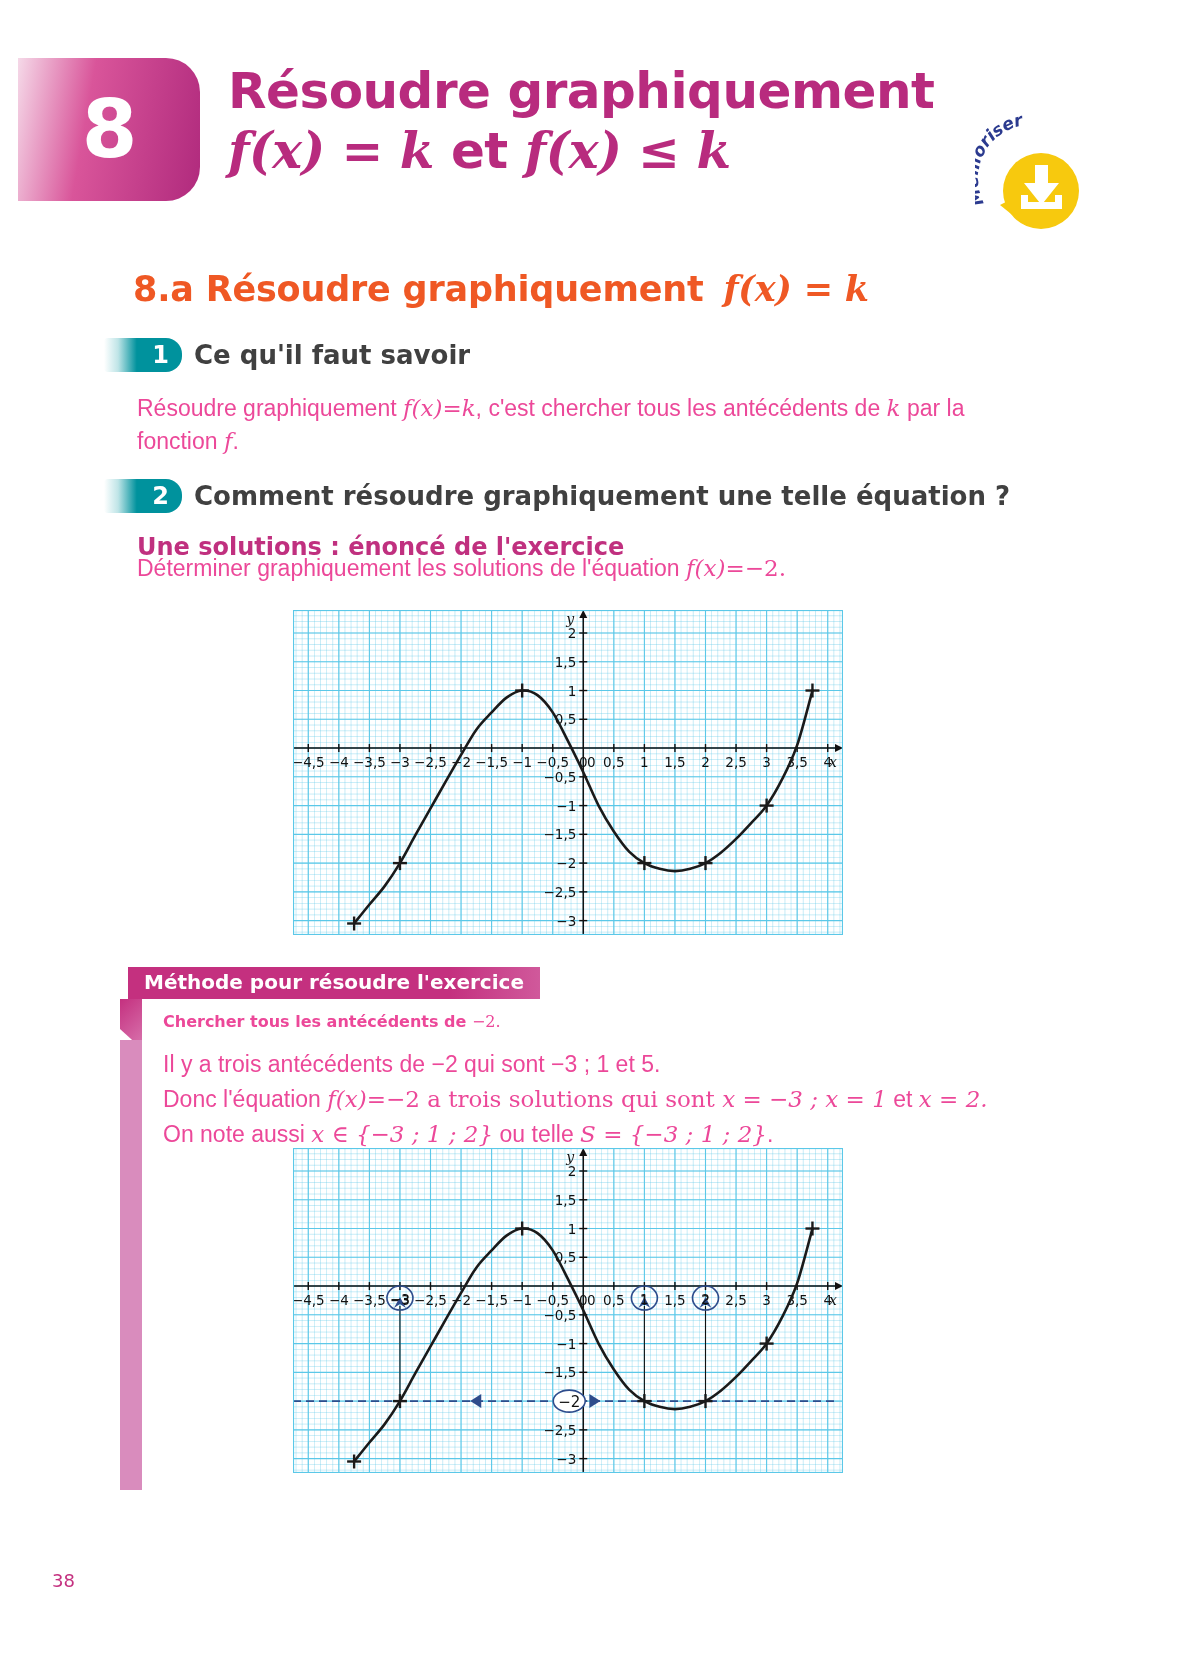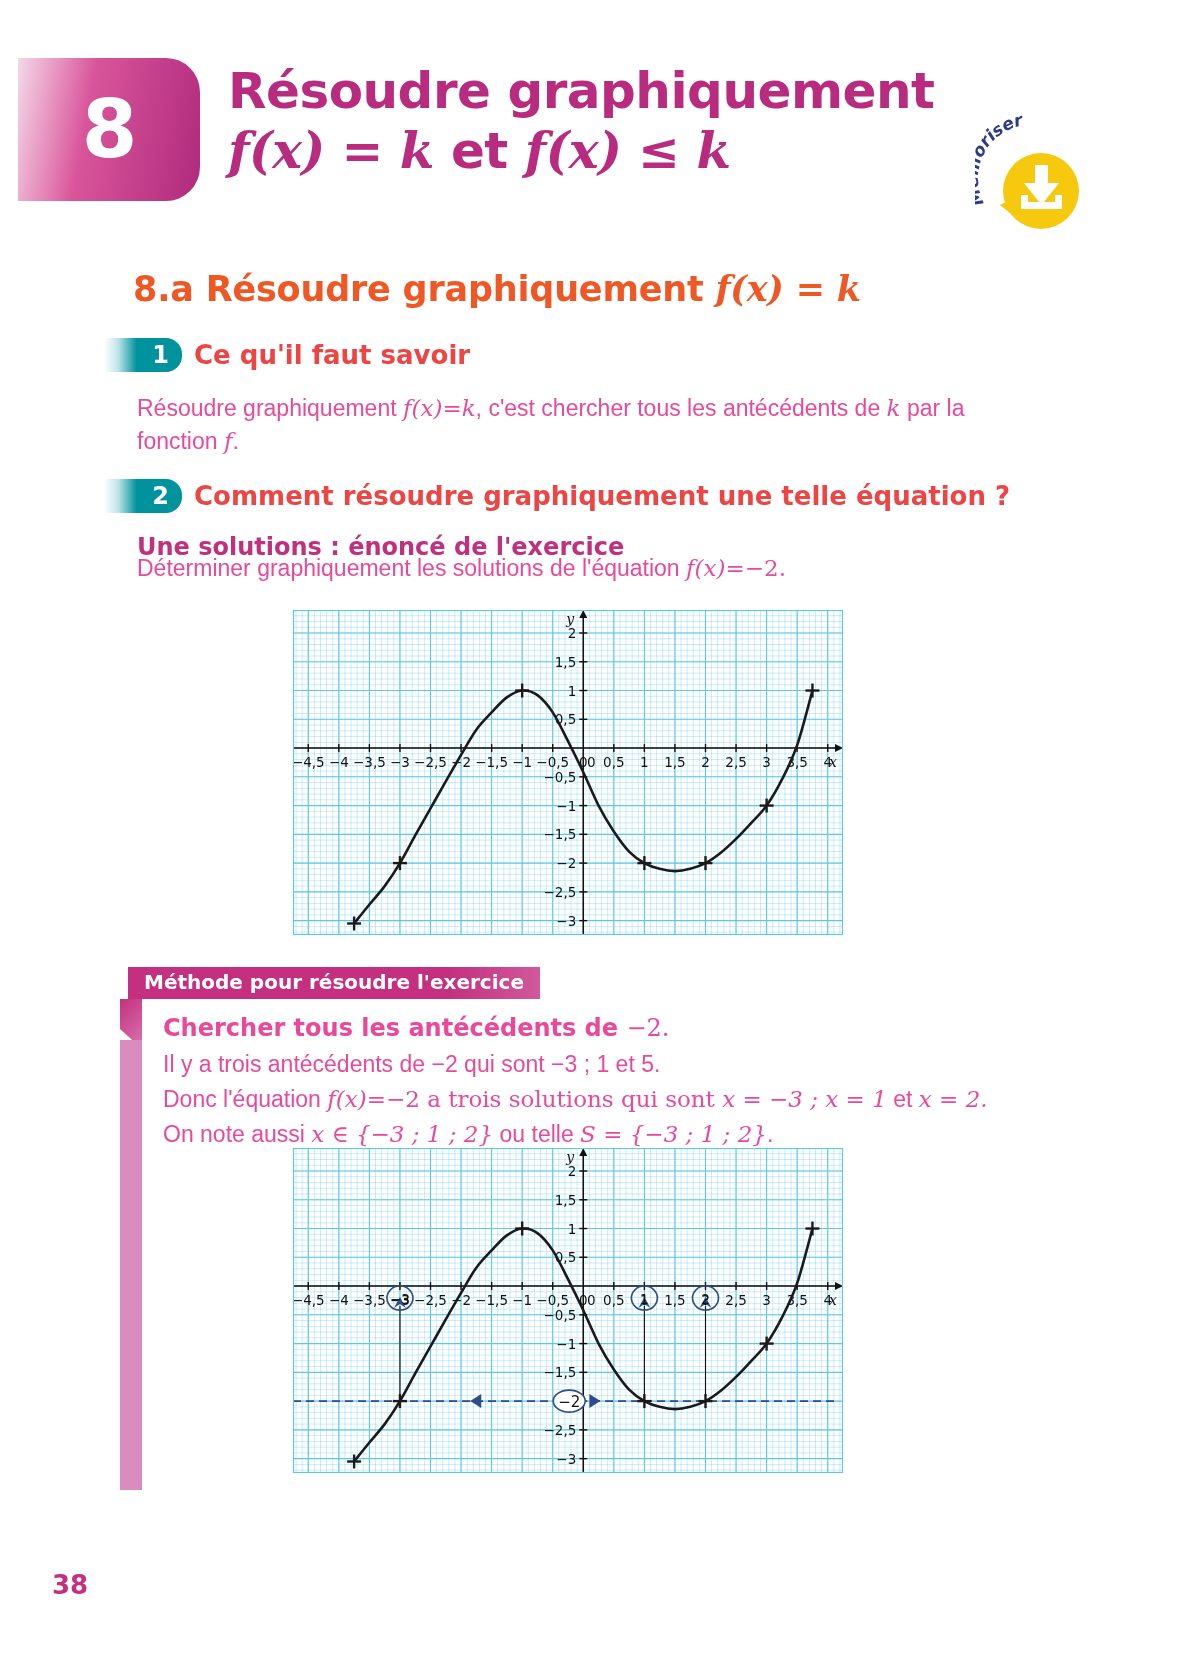--- a/index.html
+++ b/index.html
@@ -48,39 +48,39 @@
   #memo-badge { position:absolute; left:975px; top:55px; width:120px; height:135px; }
   #memo-badge svg { display:block; }
 
   
   #sec-a-title {
     position:absolute; left:133px; top:268px;
     color:#ef5824;
     font-family:"DejaVu Sans", sans-serif;
     font-weight:bold; font-size:35px; letter-spacing:-0.2px;
   }
-  #sec-a-title .math { font-family:"DejaVu Serif", serif; font-style:italic; }
+  #sec-a-title .math { font-family:"DejaVu Serif", serif; font-style:italic;margin-left:8px; }
 
   
   .num-head { position:absolute; display:flex; align-items:center; }
   .num-pill {
     position:relative;
     width:78px; height:34px;
     background:linear-gradient(90deg, rgba(0,150,160,0) 0%, rgba(0,150,160,0.25) 18%, #00929d 42%, #00929d 100%);
     border-radius:4px 16px 16px 4px;
     display:flex; align-items:center; justify-content:flex-end;
     padding-right:13px;
   }
   .num-pill span {
     color:#ffffff; font-family:"DejaVu Sans", sans-serif;
     font-weight:bold; font-size:24px; line-height:1;
   }
   .num-label {
     margin-left:12px;
-    color:#ef4444;
+    color:#404040;
     font-family:"DejaVu Sans", sans-serif;
     font-weight:bold; font-size:26px;
     white-space:nowrap;
   }
 
   
   .body-text {
     position:absolute;
     font-family:"Liberation Sans", sans-serif;
     font-size:23px;
@@ -117,21 +117,21 @@
     position:absolute; left:120px; top:1040px;
     width:22px; height:450px;
     background:#d98cbd;
   }
 
   
   #page-num {
     position:absolute; left:52px; top:1570px;
     color:#c4307f;
     font-family:"DejaVu Sans", sans-serif;
-    font-weight:bold; font-size:26px;
+    font-weight:normal; font-size:18px;
   }
 
   
   .graph { position:absolute; }
   .graph svg { display:block; }
 </style>
 </head>
 <body>
 
 <div id="header">
@@ -452,21 +452,21 @@
         <line x1="519.4444444444445" y1="73.53097345132744" x2="519.4444444444445" y2="87.53097345132744" stroke="#1a1a1a" stroke-width="2.4"></line>
       </g>
       <rect x="0.5" y="0.5" width="549" height="324" fill="none" stroke="#5bc8e8" stroke-width="1.2"></rect>
     </svg>
   </div>
 
 <div id="method-tag">Méthode pour résoudre l'exercice</div>
 <div id="method-flag"></div>
 <div id="method-bar"></div>
 
-<div class="body-text" style="left:163px; top:1011px; width:880px; font-weight:bold; font-family:'DejaVu Sans', sans-serif; font-size:24px;"><span>Chercher tous les antécédents de </span><span style="font-weight:normal; font-family:'DejaVu Serif', serif; font-style:normal;">−2.</span></div>
+<div class="body-text" style="left:163px; top:1011px; width:880px; font-weight:bold; font-family:'DejaVu Sans', sans-serif; font-size:16px;"><span>Chercher tous les antécédents de </span><span style="font-weight:normal; font-family:'DejaVu Serif', serif; font-style:normal;">−2.</span></div>
 
 <div class="body-text" style="left:163px; top:1048px; width:880px;">Il y a trois antécédents de −2 qui sont −3 ; 1 et 5.</div>
 
 <div class="body-text" style="left:163px; top:1083px; width:890px;"><span>Donc l'équation </span><span class="math">f(x)</span><span class="mathn">=−2 a trois solutions qui sont </span><span class="math">x = −3 ; x = 1</span><span> et </span><span class="math">x = 2.</span></div>
 
 <div class="body-text" style="left:163px; top:1118px; width:890px;"><span>On note aussi </span><span class="math">x ∈ {−3 ; 1 ; 2}</span><span> ou telle  </span><span class="math">S = {−3 ; 1 ; 2}</span><span>.</span></div>
 
 <div class="graph" id="graph-2-wrap" style="left:293px; top:1148px;">
     <svg width="550" height="325" viewBox="0 0 550 325">
       <g>

